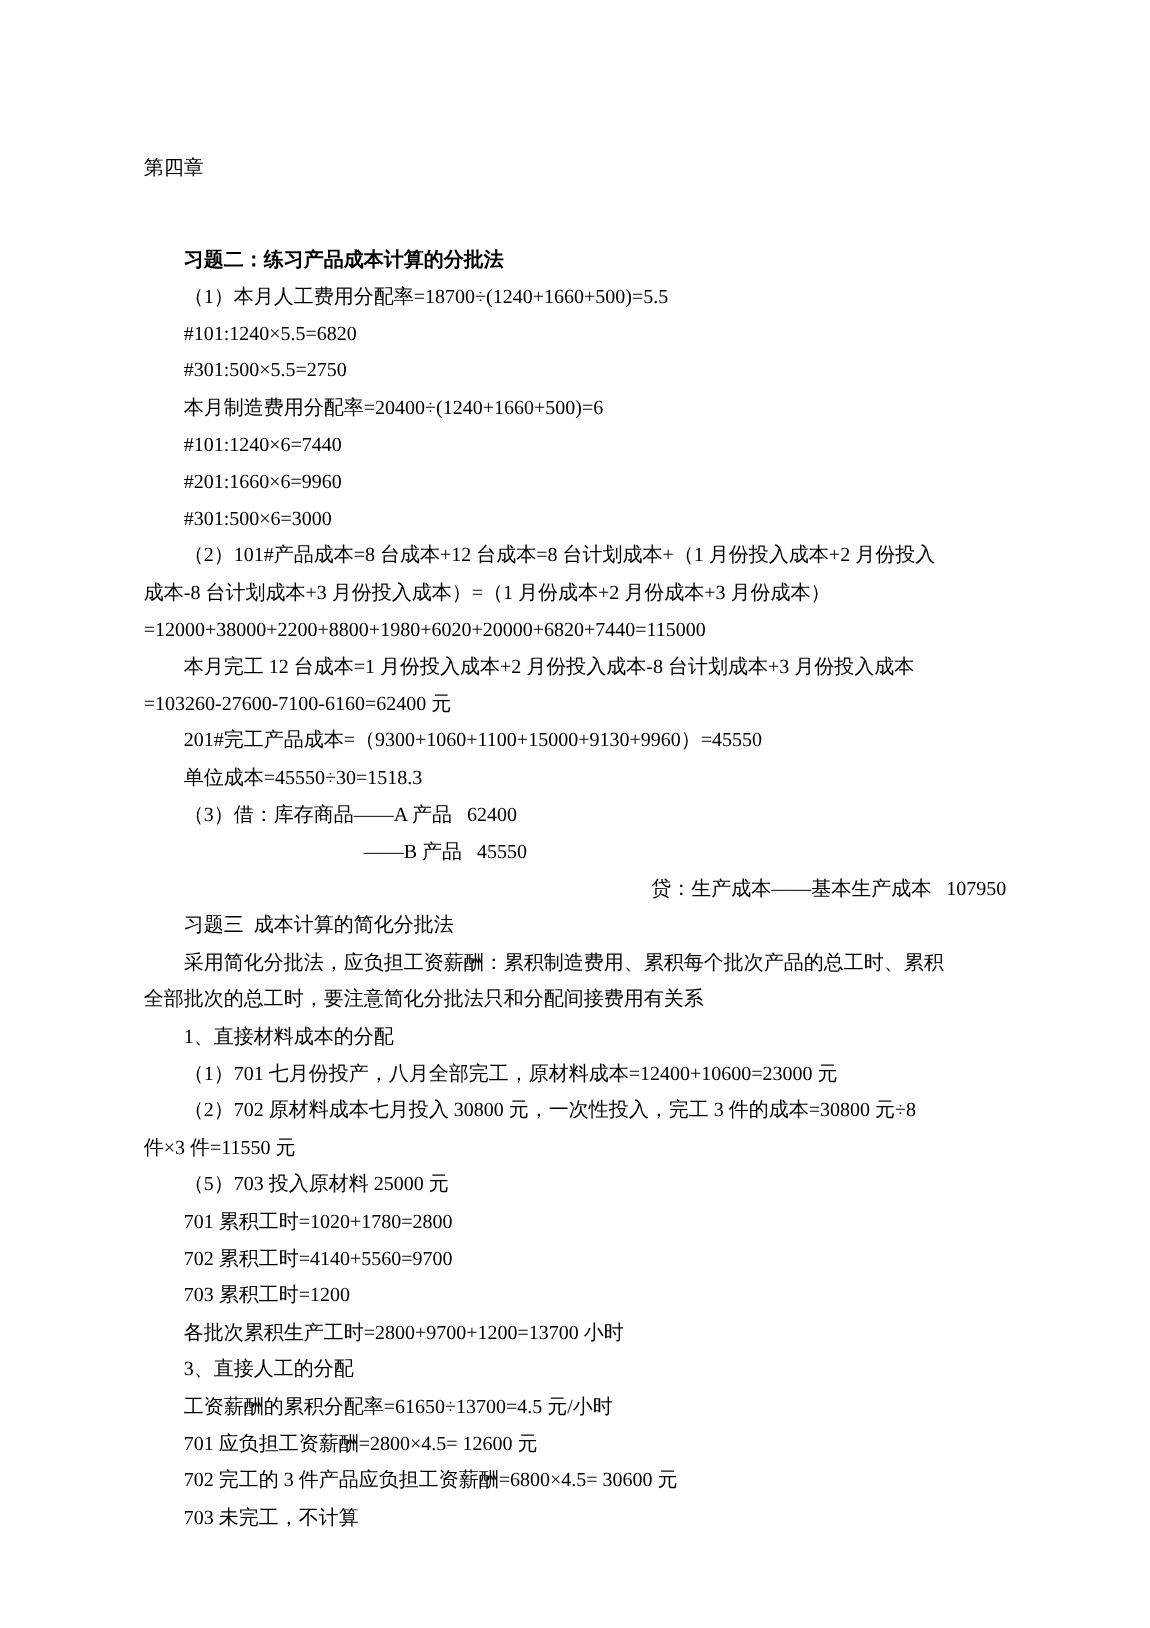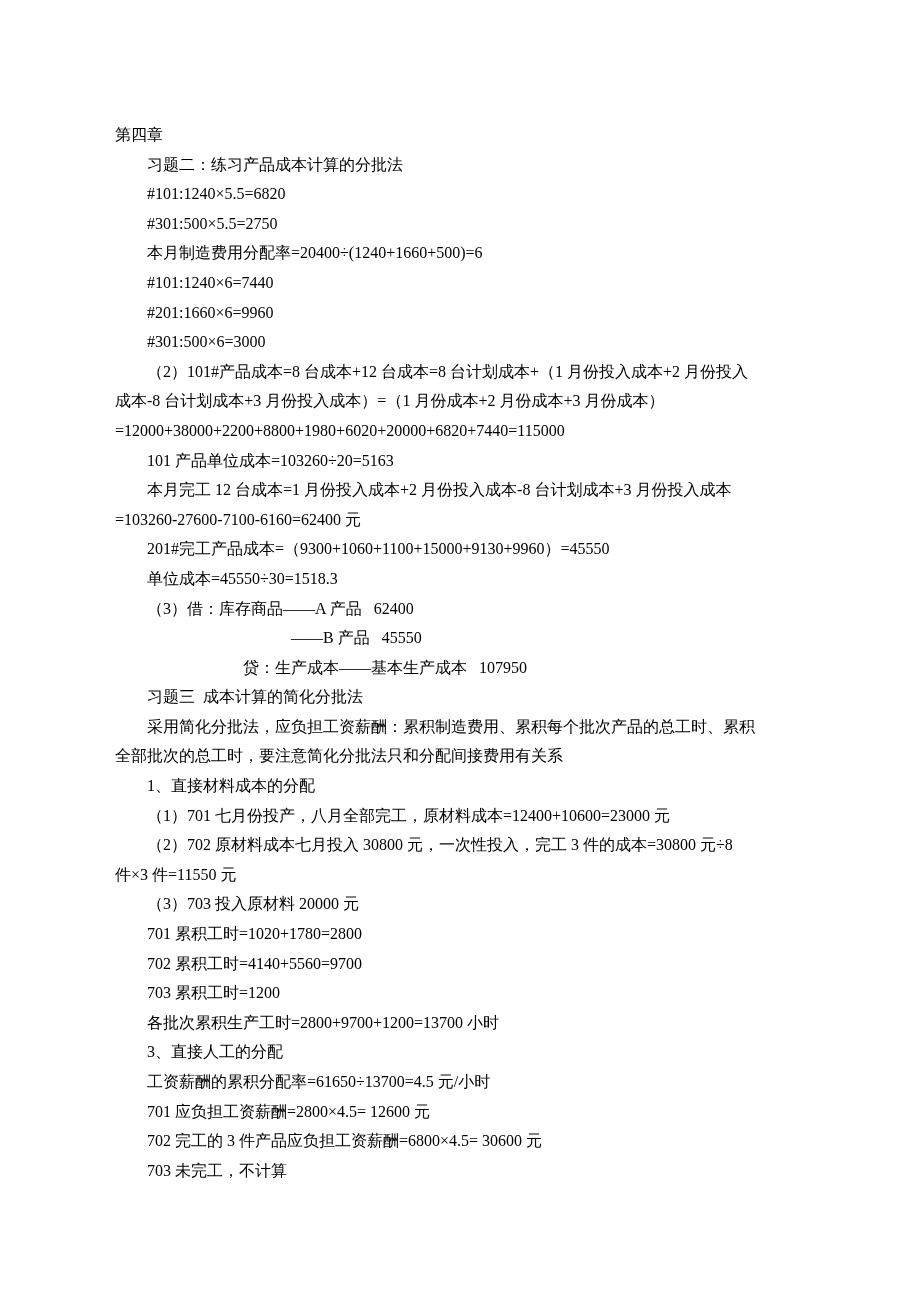--- a/index.html
+++ b/index.html
@@ -13,60 +13,62 @@
       width: 920px;
       box-sizing: border-box;
     }
     .line {
       white-space: pre-wrap;
     }
     .indent-1 {
       padding-left: 2em;
     }
     .bold {
-      font-weight: normal;
+      font-weight: bold;
+      margin-top: 44px;
     }
     .indent-center {
       padding-left: 11em;
     }
     .indent-center2 {
       padding-left: 8em;
+      text-align: right;
     }
   </style>
 </head>
 <body>
 
 <div id="doc">
     <div class="line">第四章</div>
     <div class="line indent-1 bold">习题二：练习产品成本计算的分批法</div>
+    <div class="line indent-1">（1）本月人工费用分配率=18700÷(1240+1660+500)=5.5</div>
     <div class="line indent-1">#101:1240×5.5=6820</div>
     <div class="line indent-1">#301:500×5.5=2750</div>
     <div class="line indent-1">本月制造费用分配率=20400÷(1240+1660+500)=6</div>
     <div class="line indent-1">#101:1240×6=7440</div>
     <div class="line indent-1">#201:1660×6=9960</div>
     <div class="line indent-1">#301:500×6=3000</div>
     <div class="line indent-1">（2）101#产品成本=8 台成本+12 台成本=8 台计划成本+（1 月份投入成本+2 月份投入</div>
     <div class="line">成本-8 台计划成本+3 月份投入成本）=（1 月份成本+2 月份成本+3 月份成本）</div>
     <div class="line">=12000+38000+2200+8800+1980+6020+20000+6820+7440=115000</div>
-    <div class="line indent-1">101 产品单位成本=103260÷20=5163</div>
     <div class="line indent-1">本月完工 12 台成本=1 月份投入成本+2 月份投入成本-8 台计划成本+3 月份投入成本</div>
     <div class="line">=103260-27600-7100-6160=62400 元</div>
     <div class="line indent-1">201#完工产品成本=（9300+1060+1100+15000+9130+9960）=45550</div>
     <div class="line indent-1">单位成本=45550÷30=1518.3</div>
     <div class="line indent-1">（3）借：库存商品——A 产品   62400</div>
     <div class="line indent-center">——B 产品   45550</div>
     <div class="line indent-center2">贷：生产成本——基本生产成本   107950</div>
     <div class="line indent-1">习题三  成本计算的简化分批法</div>
     <div class="line indent-1">采用简化分批法，应负担工资薪酬：累积制造费用、累积每个批次产品的总工时、累积</div>
     <div class="line">全部批次的总工时，要注意简化分批法只和分配间接费用有关系</div>
     <div class="line indent-1">1、直接材料成本的分配</div>
     <div class="line indent-1">（1）701 七月份投产，八月全部完工，原材料成本=12400+10600=23000 元</div>
     <div class="line indent-1">（2）702 原材料成本七月投入 30800 元，一次性投入，完工 3 件的成本=30800 元÷8</div>
     <div class="line">件×3 件=11550 元</div>
-    <div class="line indent-1">（3）703 投入原材料 20000 元</div>
+    <div class="line indent-1">（5）703 投入原材料 25000 元</div>
     <div class="line indent-1">701 累积工时=1020+1780=2800</div>
     <div class="line indent-1">702 累积工时=4140+5560=9700</div>
     <div class="line indent-1">703 累积工时=1200</div>
     <div class="line indent-1">各批次累积生产工时=2800+9700+1200=13700 小时</div>
     <div class="line indent-1">3、直接人工的分配</div>
     <div class="line indent-1">工资薪酬的累积分配率=61650÷13700=4.5 元/小时</div>
     <div class="line indent-1">701 应负担工资薪酬=2800×4.5= 12600 元</div>
     <div class="line indent-1">702 完工的 3 件产品应负担工资薪酬=6800×4.5= 30600 元</div>
     <div class="line indent-1">703 未完工，不计算</div>
   </div>

